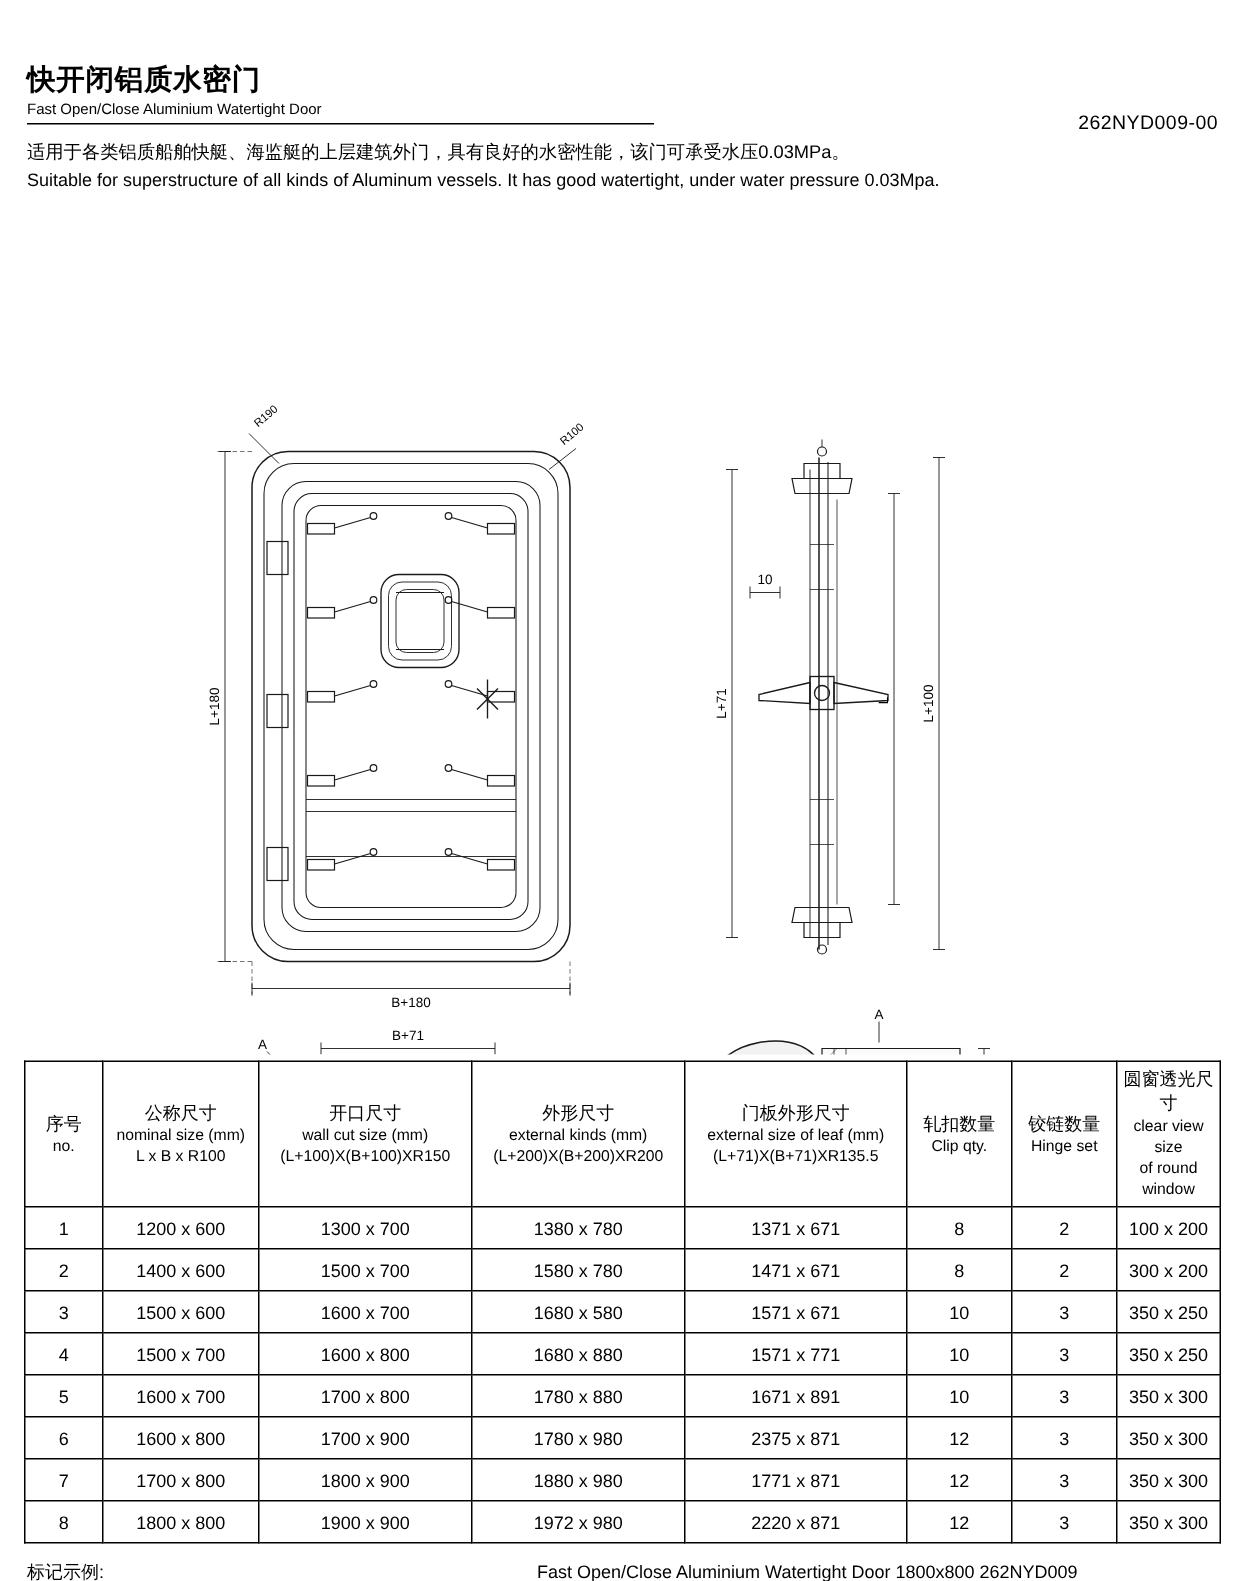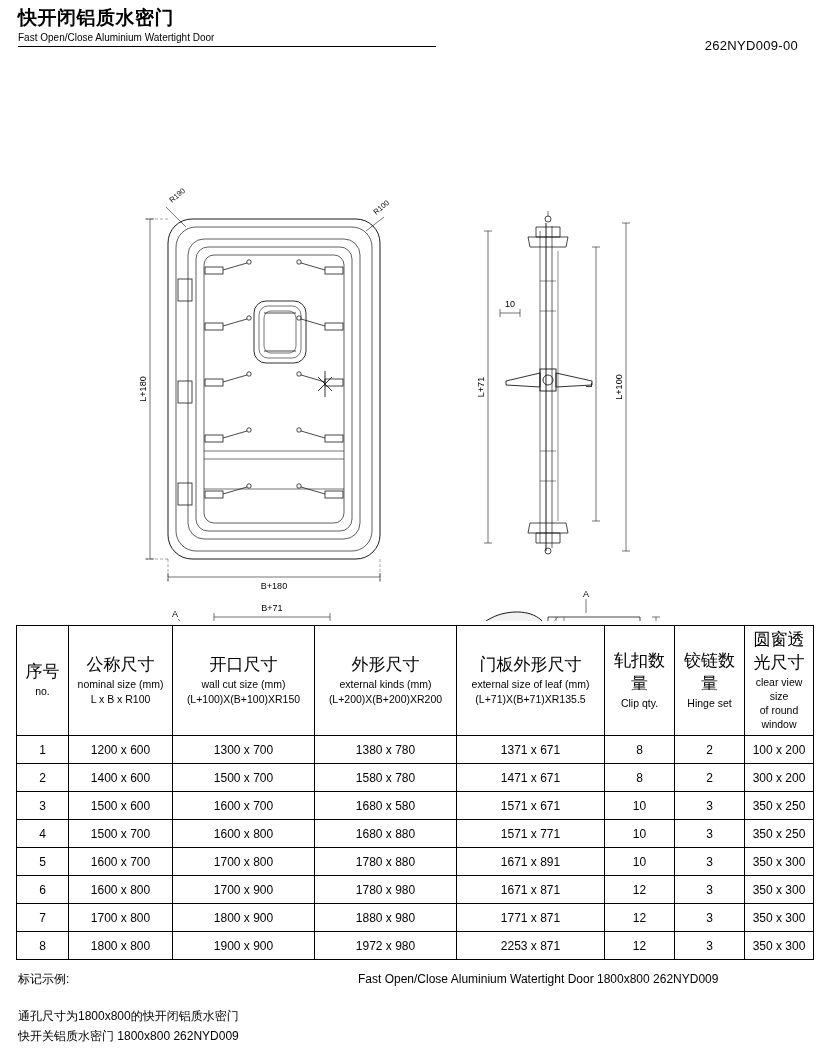--- a/index.html
+++ b/index.html
@@ -20,41 +20,42 @@
     height: 1054px;
     position: relative;
     padding: 0;
     box-sizing: border-box;
   }
 
   
   .header {
     padding: 6px 18px 0 18px;
     position: relative;
+    margin-top: 36px;
   }
   .title-cn {
     font-size: 19px;
     font-weight: bold;
     letter-spacing: 0.5px;
     line-height: 1.25;
   }
   .title-en {
     font-size: 10px;
     font-weight: normal;
     line-height: 1.3;
     margin-top: 1px;
   }
   .title-rule {
     border-bottom: 1.4px solid #000;
     width: 418px;
     margin-top: 2px;
   }
   .doc-code {
     position: absolute;
-    right: 32px;
+    right: 18px;
     top: 38px;
     font-size: 13px;
     letter-spacing: 0.3px;
   }
   .desc {
     padding: 9px 18px 0 18px;
     font-size: 12.2px;
     line-height: 1.55;
   }
   .desc .line-en {
@@ -89,21 +90,21 @@
     text-align: center;
     vertical-align: middle;
     padding: 2px 2px;
   }
   table.spec thead th {
     font-weight: normal;
     line-height: 1.35;
     padding: 3px 2px 4px 2px;
   }
   .th-cn {
-    font-size: 17px;
+    font-size: 12px;
     display: block;
     font-weight: normal;
   }
   .th-en {
     font-size: 10.5px;
     display: block;
   }
   .th-sub {
     font-size: 10.5px;
     display: block;
@@ -132,20 +133,24 @@
 
 <div class="page">
 
   <div class="header">
     <div class="title-cn">快开闭铝质水密门</div>
     <div class="title-en">Fast Open/Close Aluminium Watertight Door</div>
     <div class="title-rule"></div>
     <div class="doc-code">262NYD009-00</div>
   </div>
 
+  <div class="desc">
+    <div class="line-cn">适用于各类铝质船舶快艇、海监艇的上层建筑外门，具有良好的水密性能，该门可承受水压0.03MPa。</div>
+    <div class="line-en">Suitable for superstructure of all kinds of Aluminum vessels. It has good watertight, under water pressure 0.03Mpa.</div>
+  </div>
 
   <div class="drawings">
     <svg width="830" height="570" viewBox="0 0 830 570">
       <g stroke="#1a1a1a" fill="none" stroke-width="0.8">
 
         <g>
 
           <rect x="168" y="168" width="212" height="340" rx="24" ry="24" stroke-width="1"></rect>
           <rect x="176" y="176" width="196" height="324" rx="20" ry="20" stroke-width="0.7"></rect>
           <rect x="188" y="188" width="172" height="300" rx="16" ry="16" stroke-width="0.7"></rect>
@@ -510,41 +515,41 @@
           <td>1671 x 891</td>
           <td>10</td>
           <td>3</td>
           <td>350 x 300</td>
         </tr>
         <tr>
           <td>6</td>
           <td>1600 x 800</td>
           <td>1700 x 900</td>
           <td>1780 x 980</td>
-          <td>1671 x 871</td>
+          <td>2375 x 871</td>
           <td>12</td>
           <td>3</td>
           <td>350 x 300</td>
         </tr>
         <tr>
           <td>7</td>
           <td>1700 x 800</td>
           <td>1800 x 900</td>
           <td>1880 x 980</td>
           <td>1771 x 871</td>
           <td>12</td>
           <td>3</td>
           <td>350 x 300</td>
         </tr>
         <tr>
           <td>8</td>
           <td>1800 x 800</td>
           <td>1900 x 900</td>
           <td>1972 x 980</td>
-          <td>2253 x 871</td>
+          <td>2220 x 871</td>
           <td>12</td>
           <td>3</td>
           <td>350 x 300</td>
         </tr>
       </tbody>
     </table>
   </div>
 
   <div class="footer">
     <div class="col-left">

